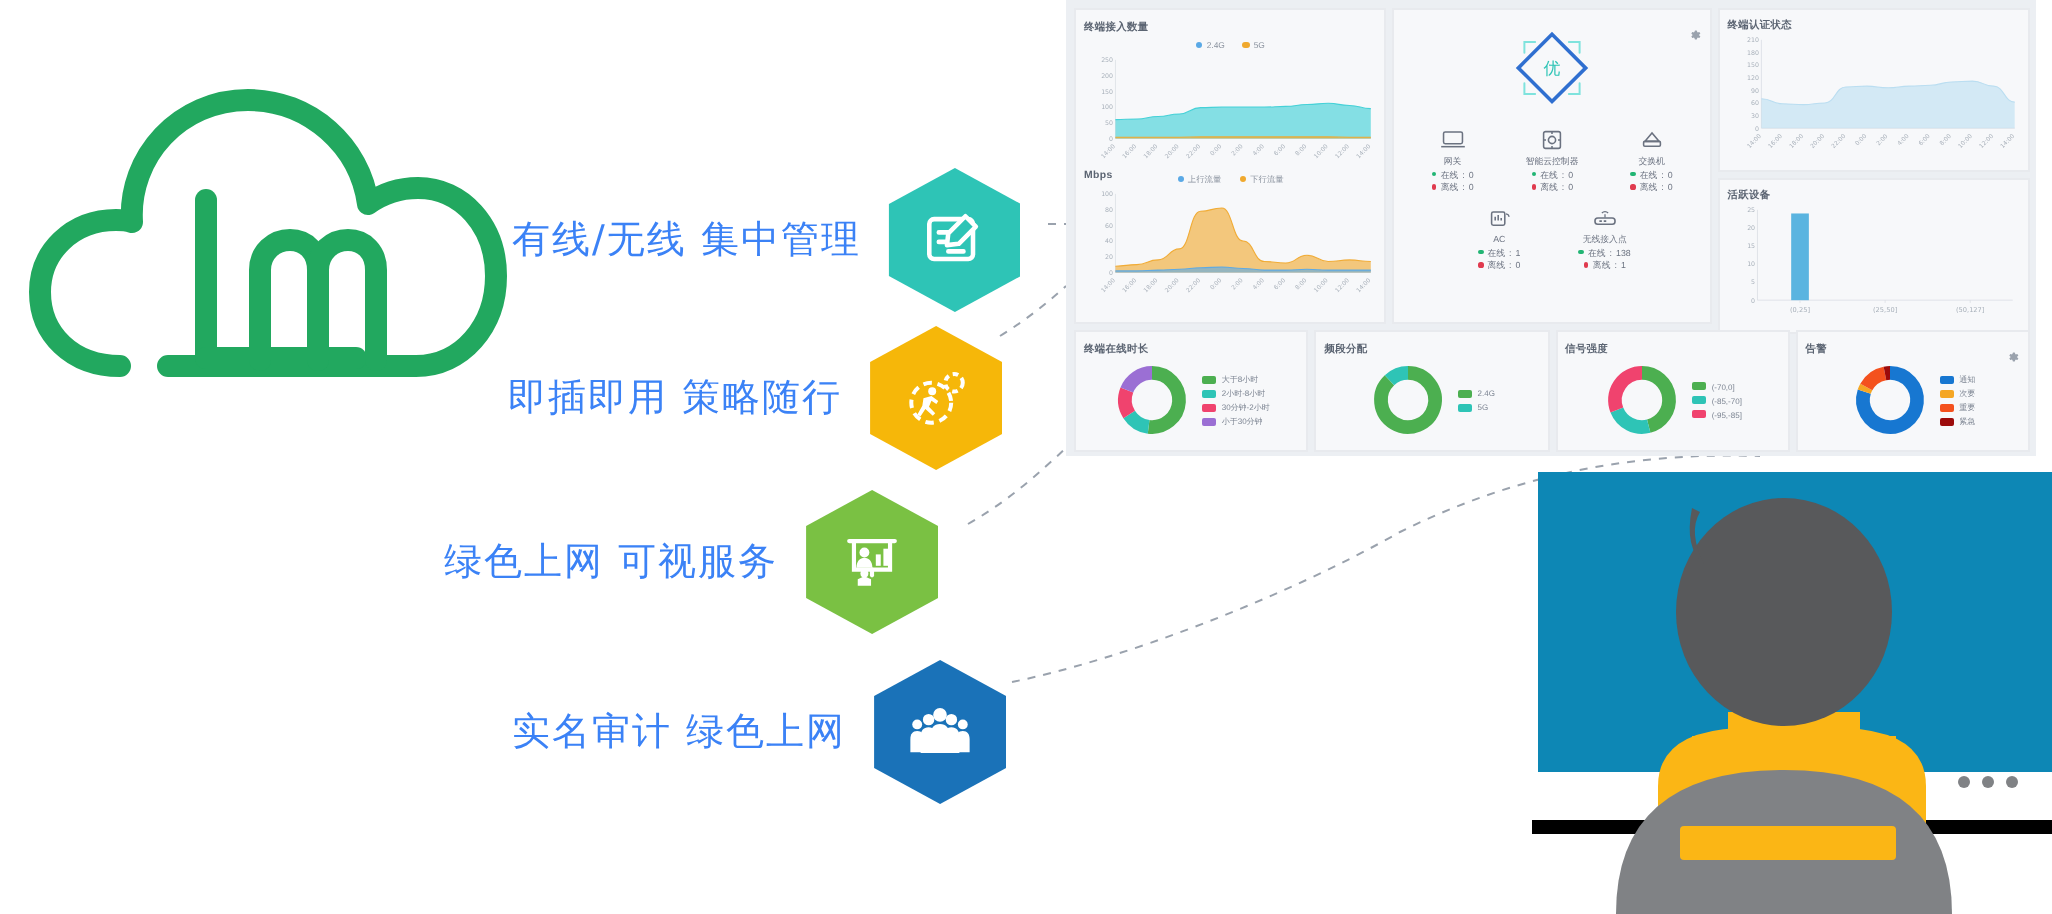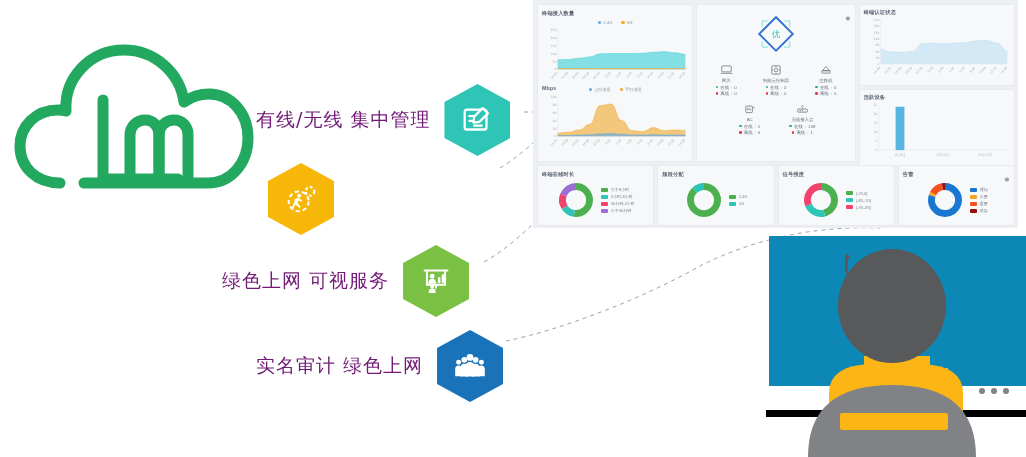--- a/index.html
+++ b/index.html
@@ -10,21 +10,21 @@
     overflow: hidden;
   }
   #stage { position: relative; width: 1026px; height: 457px; }
 
   
   #cloud-logo { position: absolute; left: 8px; top: 28px; width: 250px; height: 165px; }
 
   
   .feature-row { position: absolute; display: flex; align-items: center; }
   .feature-label {
-    color: #701a75; font-size: 19px; letter-spacing: 1px; white-space: nowrap;
+    color: #3b82f6; font-size: 19px; letter-spacing: 1px; white-space: nowrap;
     font-family: "DejaVu Sans", sans-serif;
   }
   .hex-wrap { position: relative; width: 66px; height: 72px; margin-left: 14px; }
   .hex {
     position: absolute; inset: 0;
     clip-path: polygon(50% 0%, 100% 25%, 100% 75%, 50% 100%, 0% 75%, 0% 25%);
     display: flex; align-items: center; justify-content: center;
   }
   .hex svg { width: 38px; height: 38px; }
 
@@ -118,20 +118,21 @@
         <svg viewBox="0 0 40 40" fill="none" stroke="#ffffff" stroke-width="2.4" stroke-linecap="round" stroke-linejoin="round">
           <rect x="7" y="9" width="23" height="21" rx="2.5"></rect>
           <path d="M12 16 h7 M12 21 h7 M17 26 h8"></path>
           <path d="M26 7.5 l5.5 5.5 -9 9 -6.2 .7 .7 -6.2 z" fill="#2ec4b6"></path>
         </svg>
       </span>
     </span>
   </div>
 
   <div class="feature-row" id="row-2">
+    <span class="feature-label">即插即用 策略随行</span>
     <span class="hex-wrap">
       <span class="hex" style="background:#f6b709">
         <svg viewBox="0 0 40 40">
           <g fill="none" stroke="#ffffff" stroke-width="2.1">
             <circle cx="17.5" cy="22.5" r="10.5" stroke-dasharray="4.5,3"></circle>
             <circle cx="29.5" cy="12" r="4.6" stroke-dasharray="3,2.2"></circle>
           </g>
           <g fill="#ffffff">
             <circle cx="18" cy="16.5" r="2.1"></circle>
             <path d="M17.6 19 l3.6 2.6 -1 1.5 -2.6 -1.7 -1.3 3.2 3.3 3.4 -1.3 1.4 -3.9 -3.6 -2.6 3.9 -1.6 -1 2.6 -4.6 .6 -4 z"></path>

